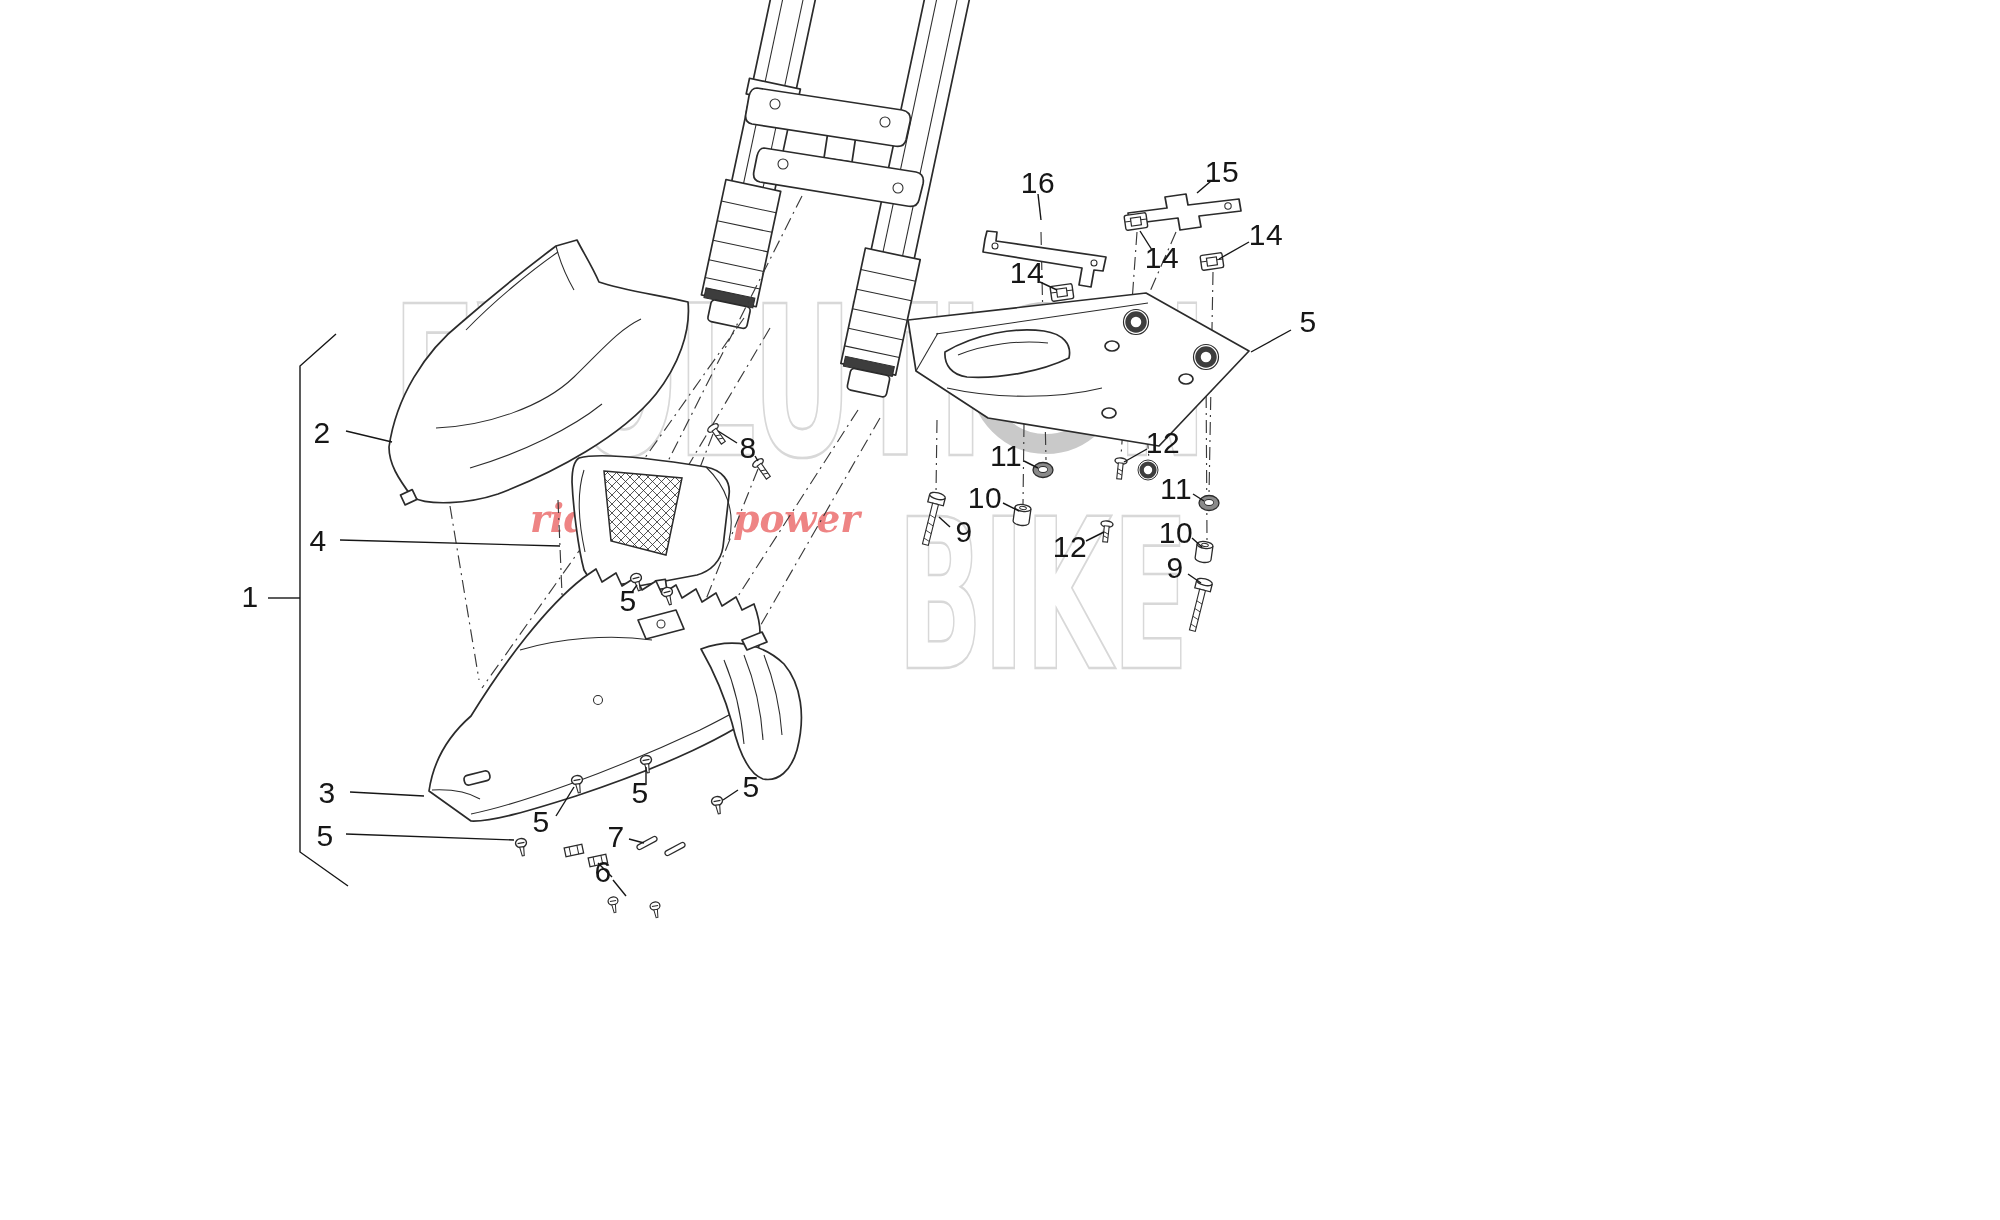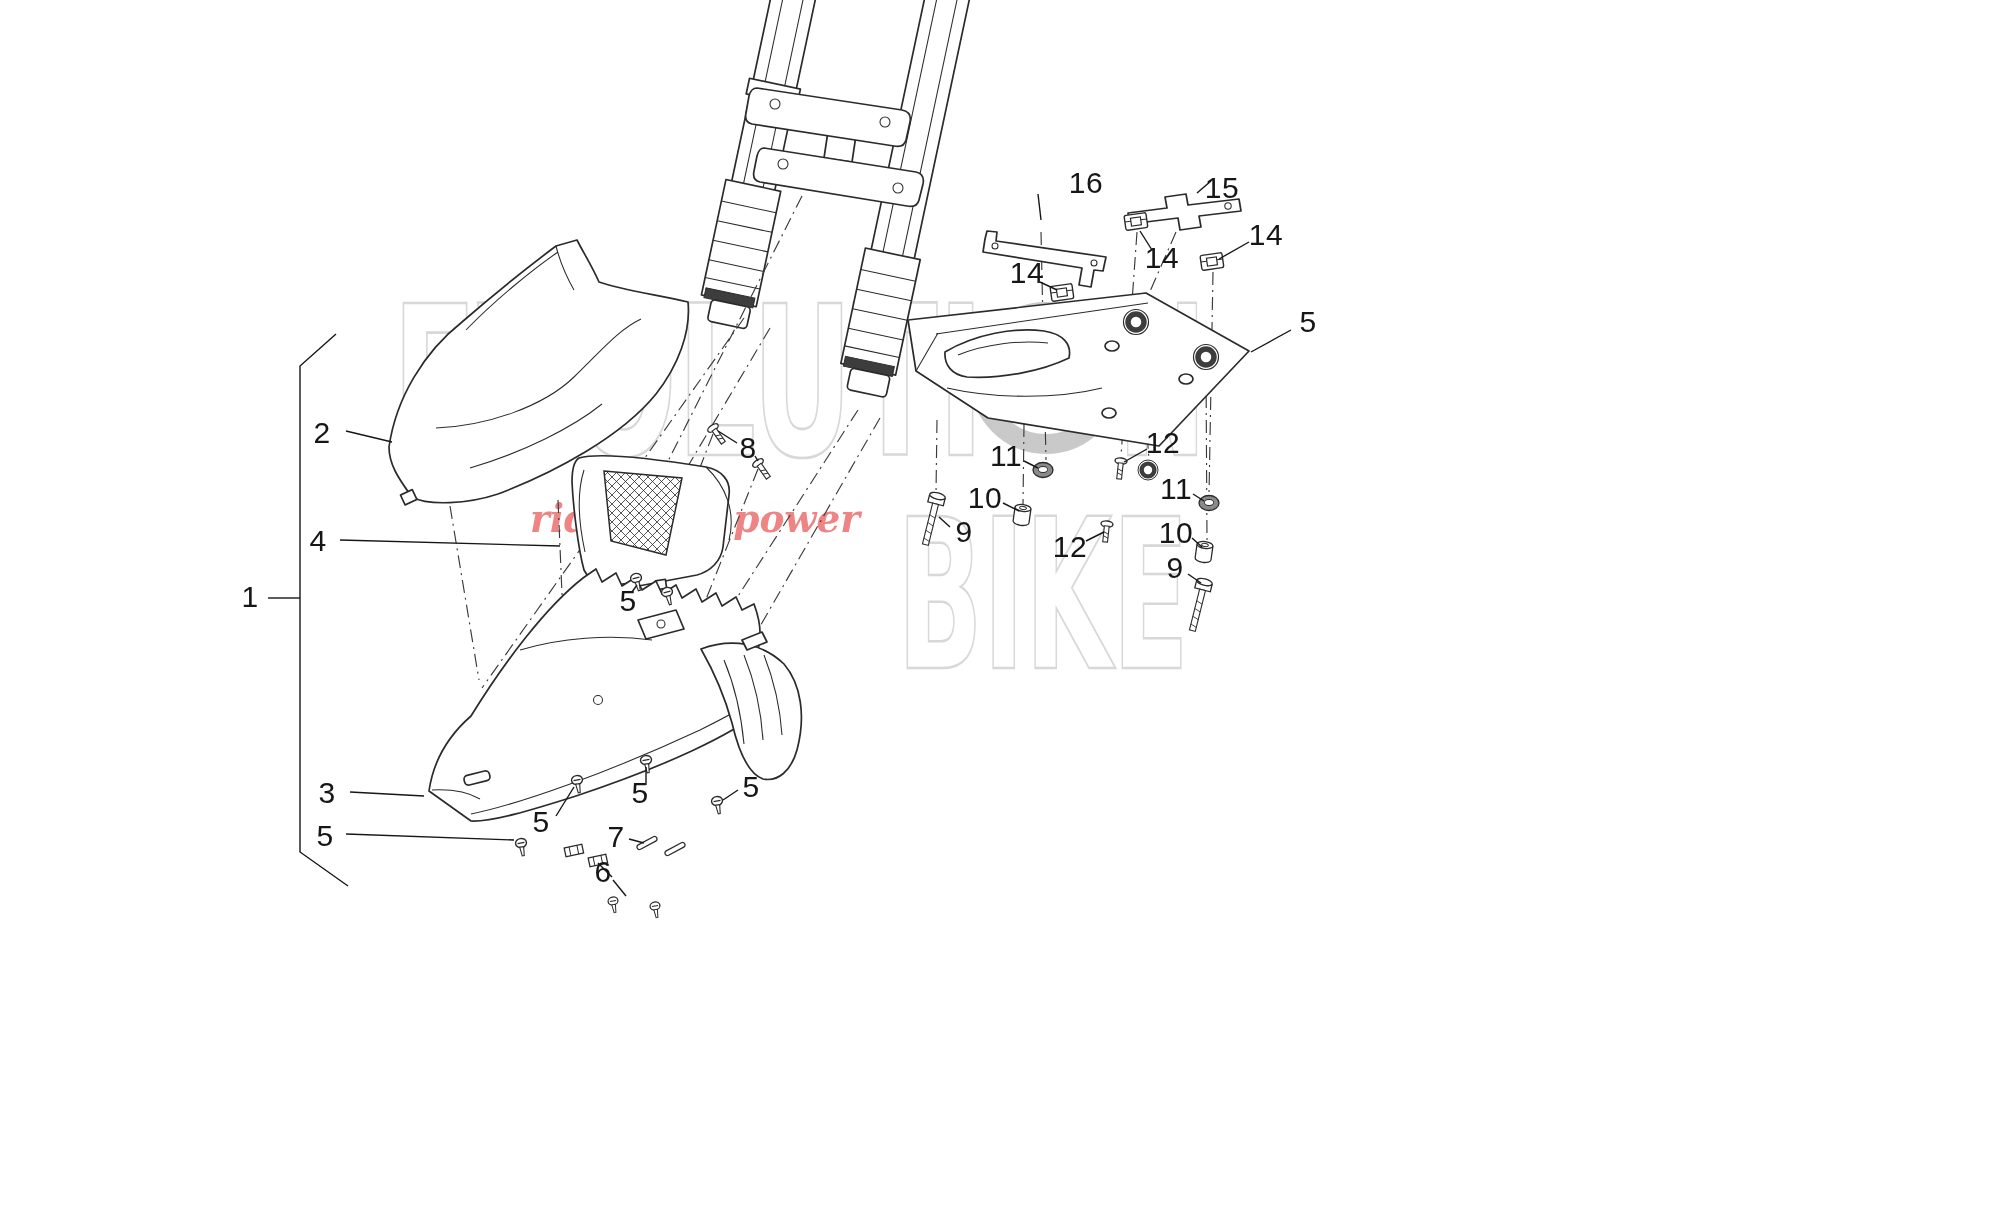--- a/index.html
+++ b/index.html
@@ -285,22 +285,22 @@
     <line class="ldr" x1="1291" y1="330" x2="1251" y2="352"></line>
     <line class="ldr" x1="1040" y1="282" x2="1057" y2="290"></line>
     <line class="ldr" x1="1152" y1="250" x2="1140" y2="231"></line>
     <line class="ldr" x1="1249" y1="242" x2="1219" y2="259"></line>
     <line class="ldr" x1="1211" y1="181" x2="1197" y2="193"></line>
     <line class="ldr" x1="1038" y1="194" x2="1041" y2="220"></line>
   </g>
 </svg>
 
 <div id="labels-layer">
-      <div class="part-label" style="left: 1038px; top: 183px; margin-left: 48px;">16</div>
-      <div class="part-label" style="left: 1222px; top: 172px; margin-top: 16px;">15</div>
+      <div class="part-label" style="left: 1038px; top: 183px;">16</div>
+      <div class="part-label" style="left: 1222px; top: 172px;">15</div>
       <div class="part-label" style="left: 1266px; top: 235px;">14</div>
       <div class="part-label" style="left: 1162px; top: 258px;">14</div>
       <div class="part-label" style="left: 1027px; top: 273px;">14</div>
       <div class="part-label" style="left: 1308px; top: 322px;">5</div>
       <div class="part-label" style="left: 322px; top: 433px;">2</div>
       <div class="part-label" style="left: 748px; top: 448px;">8</div>
       <div class="part-label" style="left: 1006px; top: 456px;">11</div>
       <div class="part-label" style="left: 1163px; top: 443px;">12</div>
       <div class="part-label" style="left: 985px; top: 498px;">10</div>
       <div class="part-label" style="left: 1176px; top: 489px;">11</div>

